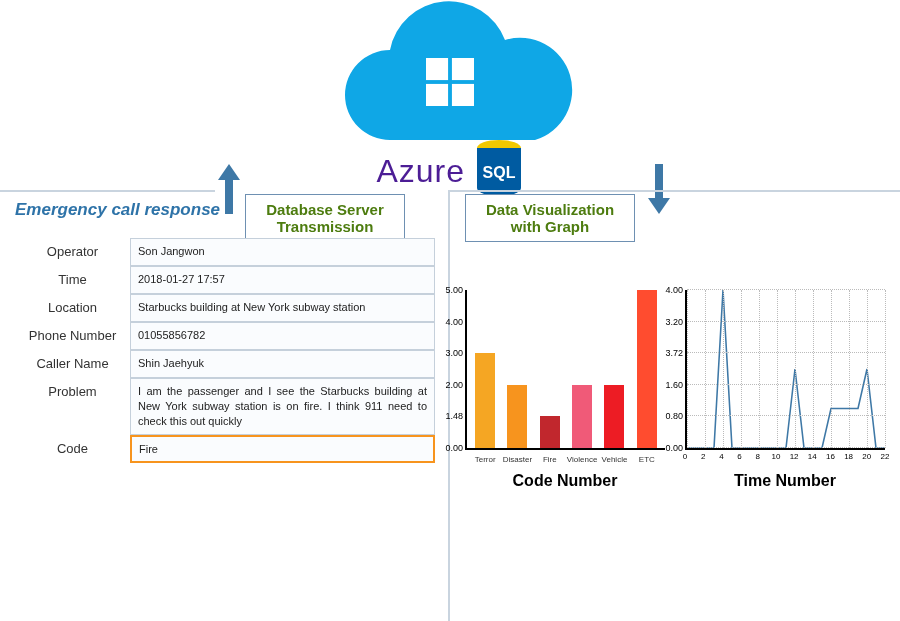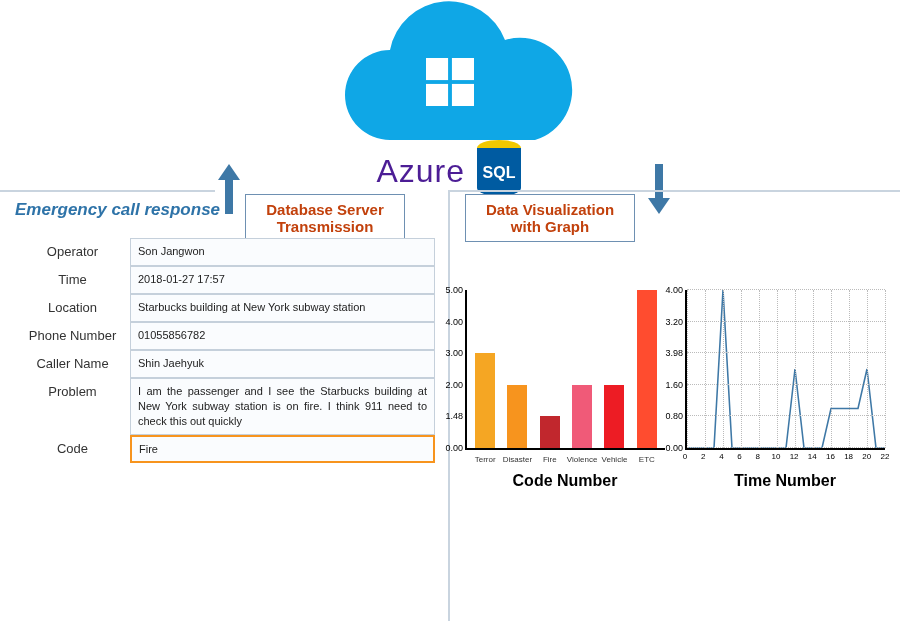--- a/index.html
+++ b/index.html
@@ -5,21 +5,21 @@
   * { box-sizing: border-box; margin: 0; padding: 0; }
   body { font-family: Arial, Helvetica, sans-serif; width: 900px; height: 621px; position: relative; background: #fff; overflow: hidden; }
 
   .cloud-wrap { position: absolute; top: 0; left: 50%; transform: translateX(-50%); width: 280px; text-align: center; }
   .cloud { position: relative; width: 260px; margin: 0 auto; }
 
   .arrow { position: absolute; width: 22px; }
   .arrow.up { left: 218px; top: 164px; }
   .arrow.down { left: 648px; top: 164px; }
 
-  .label-box { position: absolute; border: 1.5px solid #6e90b2; padding: 6px 15px; text-align: center; color: #c2410c; font-weight: bold; font-size: 15px; background: #fff; }
+  .label-box { position: absolute; border: 1.5px solid #6e90b2; padding: 6px 15px; text-align: center; color: #4d7c0f; font-weight: bold; font-size: 15px; background: #fff; }
   .label-left { left: 245px; top: 194px; width: 160px; }
   .label-right { left: 465px; top: 194px; width: 170px; }
 
   .divider-h { position: absolute; left: 0; top: 190px; height: 2px; background: #c9d4df; }
   .divider-h1 { width: 215px; } 
   .divider-v { position: absolute; left: 448px; top: 190px; width: 2px; height: 431px; background: #c9d4df; }
   .divider-h3 { position: absolute; left: 450px; top: 190px; height: 2px; width: 450px; background: #c9d4df; }
 
   .form-panel { position: absolute; left: 15px; top: 200px; width: 420px; }
   .form-title { color: #2e73a8; font-weight: bold; font-size: 17px; font-style: italic; margin-bottom: 18px; }
@@ -168,21 +168,21 @@
         </div>
       </div>
     <div class="axis-title">Code Number</div>
   </div>
   <div class="chart-box">
     <div class="line-area" id="line-area">
       <div class="y-ticks" id="line-yticks">
           <span style="bottom: 0%;">0.00</span>
           <span style="bottom: 20%;">0.80</span>
           <span style="bottom: 40%;">1.60</span>
-          <span style="bottom: 60%;">3.98</span>
+          <span style="bottom: 60%;">3.72</span>
           <span style="bottom: 80%;">3.20</span>
           <span style="bottom: 100%;">4.00</span>
         </div>
       <svg id="line-svg" width="100%" height="100%" preserveAspectRatio="none" style="position:absolute;left:0;top:0;" viewBox="0 0 190 160">
           <polyline points="0,160 8.636363636363637,160 17.272727272727273,160 25.909090909090907,160 34.54545454545455,0 43.18181818181818,160 51.81818181818181,160 60.45454545454545,160 69.0909090909091,160 77.72727272727273,160 86.36363636363636,160 95,160 103.63636363636363,80 112.27272727272728,160 120.9090909090909,160 129.54545454545453,160 138.1818181818182,120 146.8181818181818,120 155.45454545454547,120 164.0909090909091,120 172.72727272727272,80 181.36363636363637,160 190,160" fill="none" stroke="#3e78a6" stroke-width="1.5"></polyline>
         </svg>
     <div class="grid-v" style="left: 0%;"></div>
         <div class="grid-v" style="left: 9.09091%;"></div>
         <div class="grid-v" style="left: 18.1818%;"></div>
         <div class="grid-v" style="left: 27.2727%;"></div>

